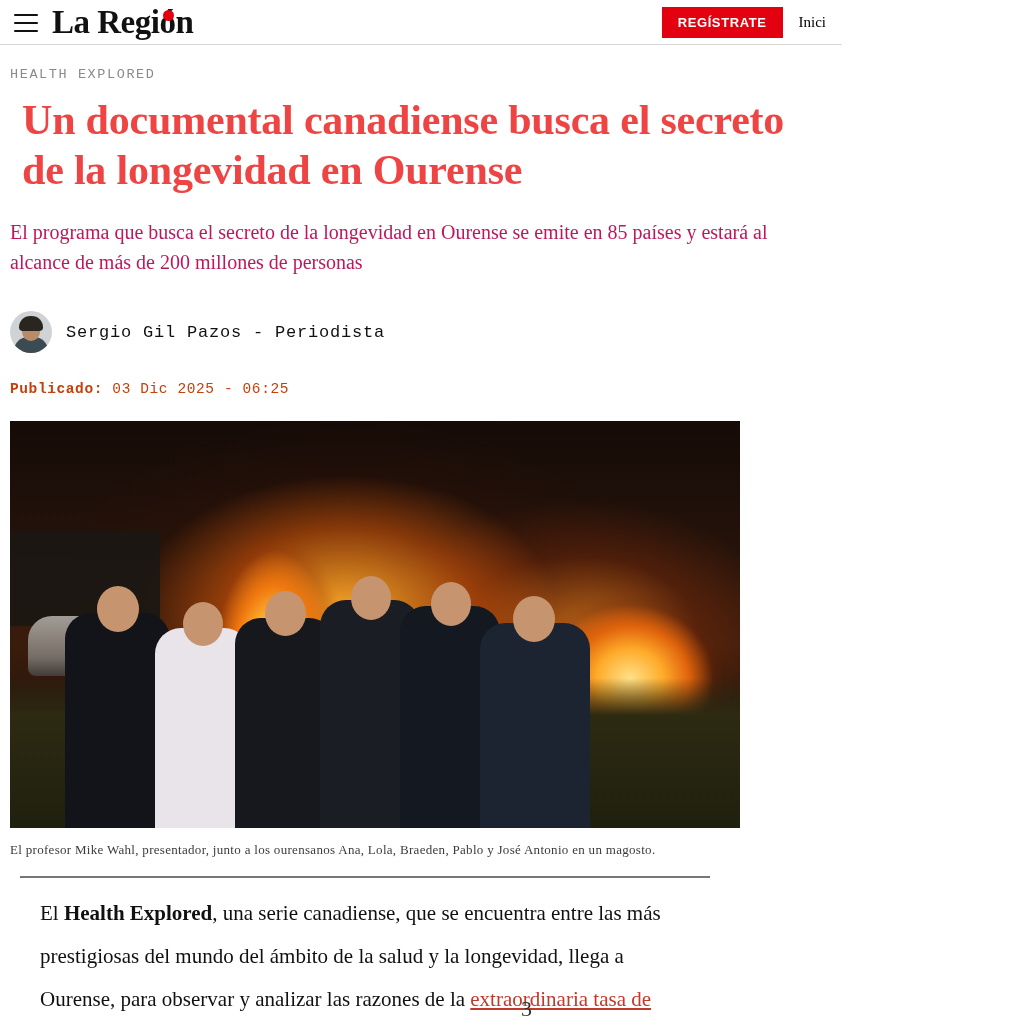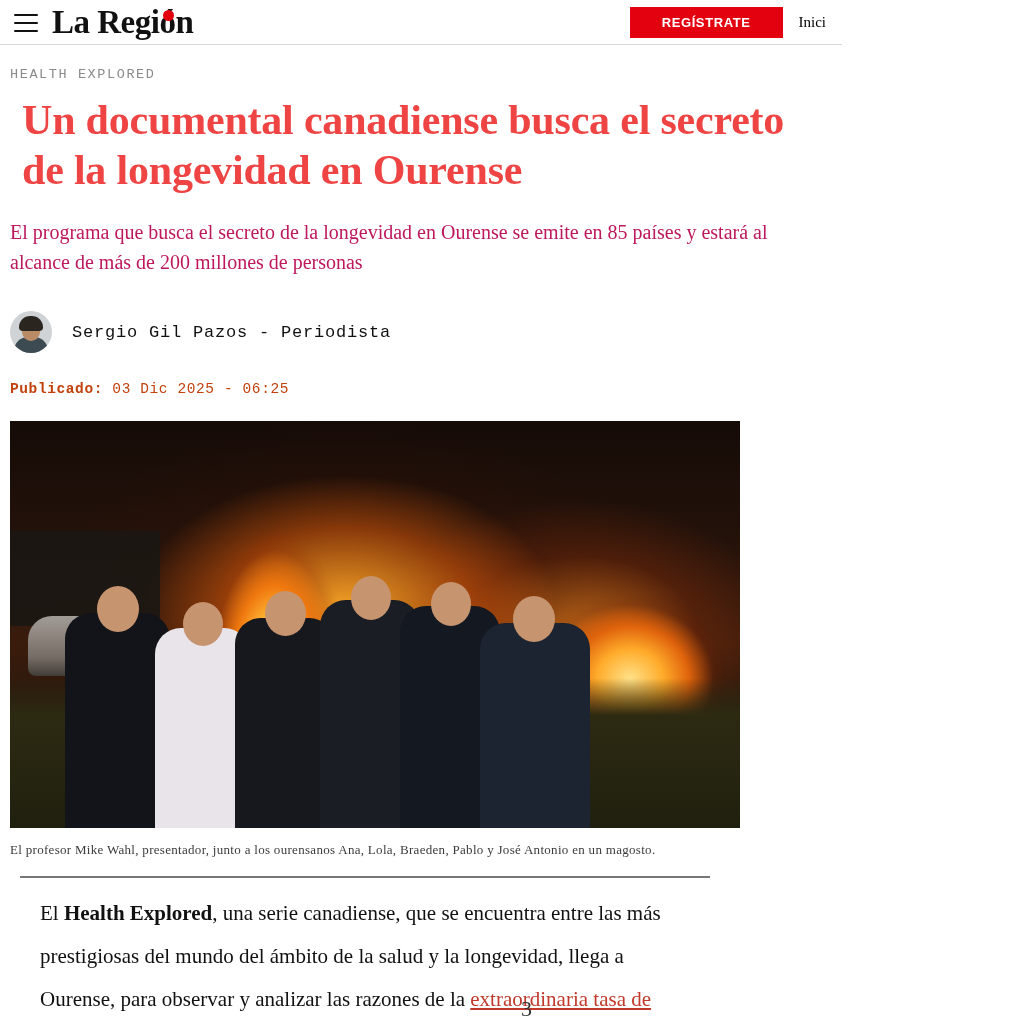--- a/index.html
+++ b/index.html
@@ -64,21 +64,21 @@
     align-items: center;
     gap: 16px;
     padding-right: 2px;
   }
   .btn-register {
     background: #e3000f;
     color: #fff;
     font-size: 13px;
     font-weight: bold;
     letter-spacing: 0.6px;
-    padding: 8px 32px;
+    padding: 8px 16px;
     border: none;
     cursor: pointer;
     font-family: "Liberation Sans", sans-serif;
   }
   .link-login {
     color: #000000;
     font-size: 15px;
     text-decoration: none;
     cursor: pointer;
     font-family: "Liberation Serif", serif;
@@ -109,21 +109,21 @@
     font-size: 20px;
     line-height: 1.5;
     color: #be185d;
     margin: 22px 0 0 0;
     max-width: 1000px;
   }
 
   .byline {
     display: flex;
     align-items: center;
-    gap: 20px;
+    gap: 14px;
     margin-top: 34px;
   }
   .avatar {
     width: 42px; height: 42px;
     border-radius: 50%;
     overflow: hidden;
     background: #cfd3d6;
     position: relative;
     flex: 0 0 auto;
   }

